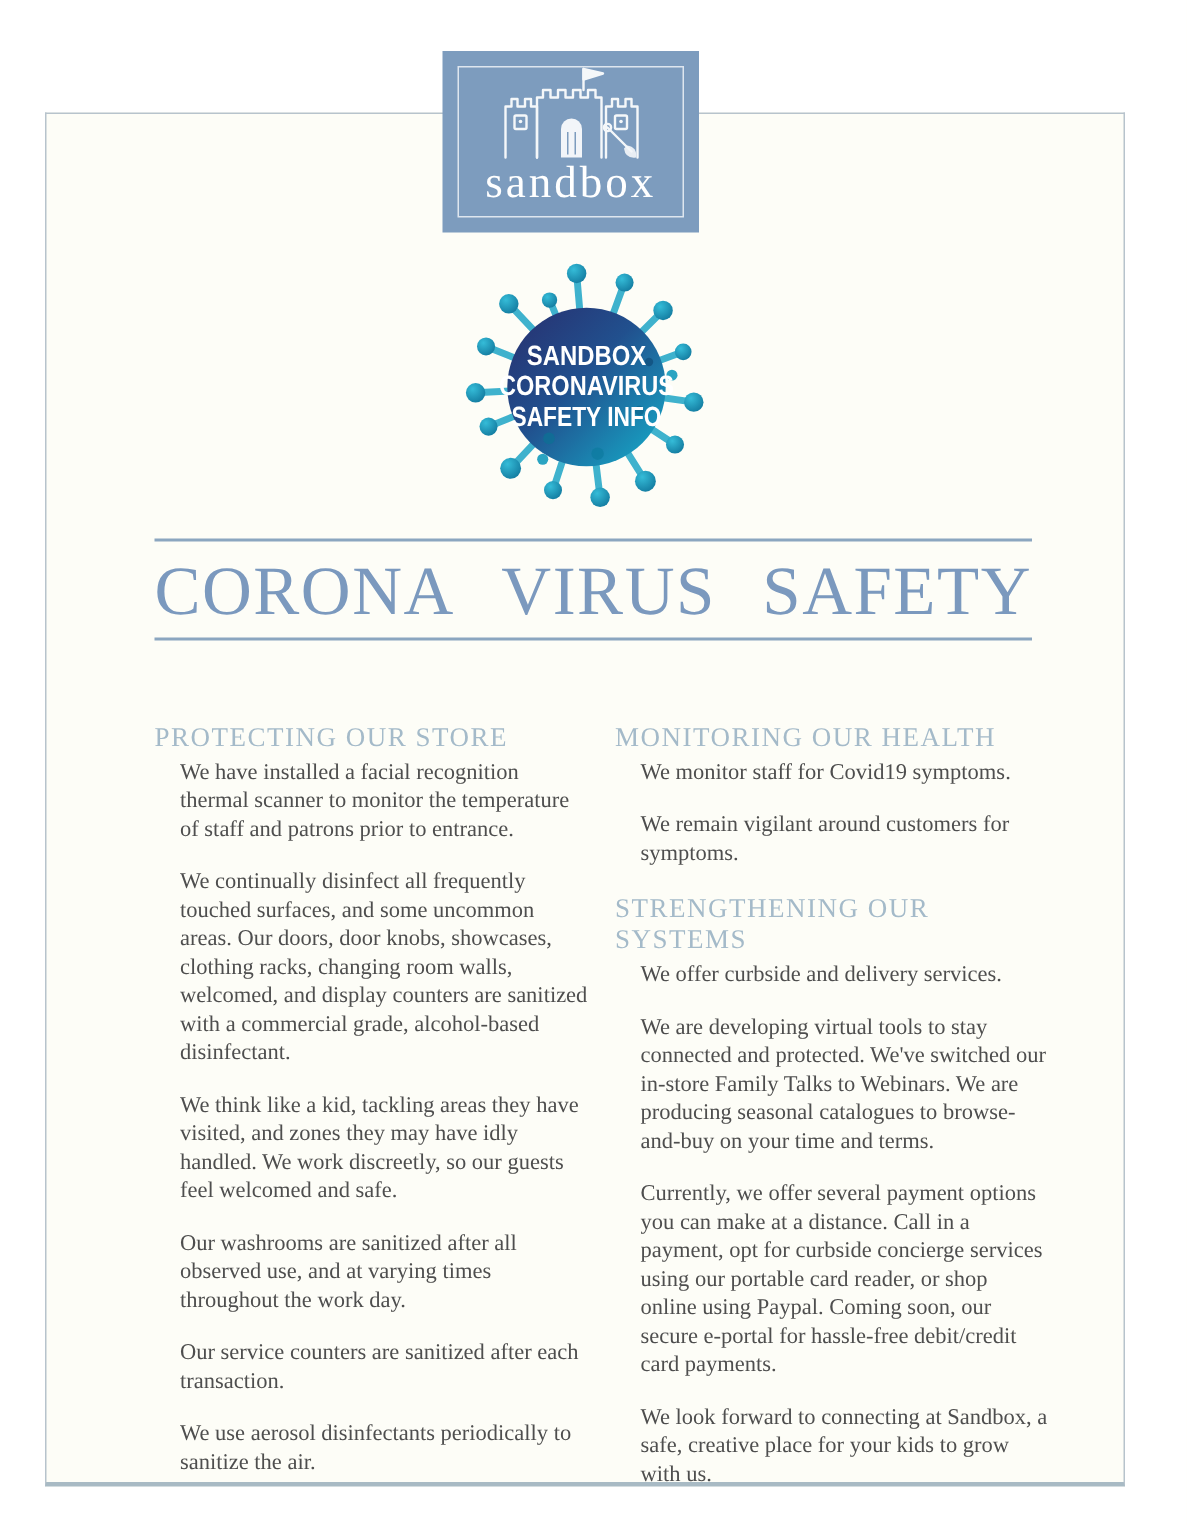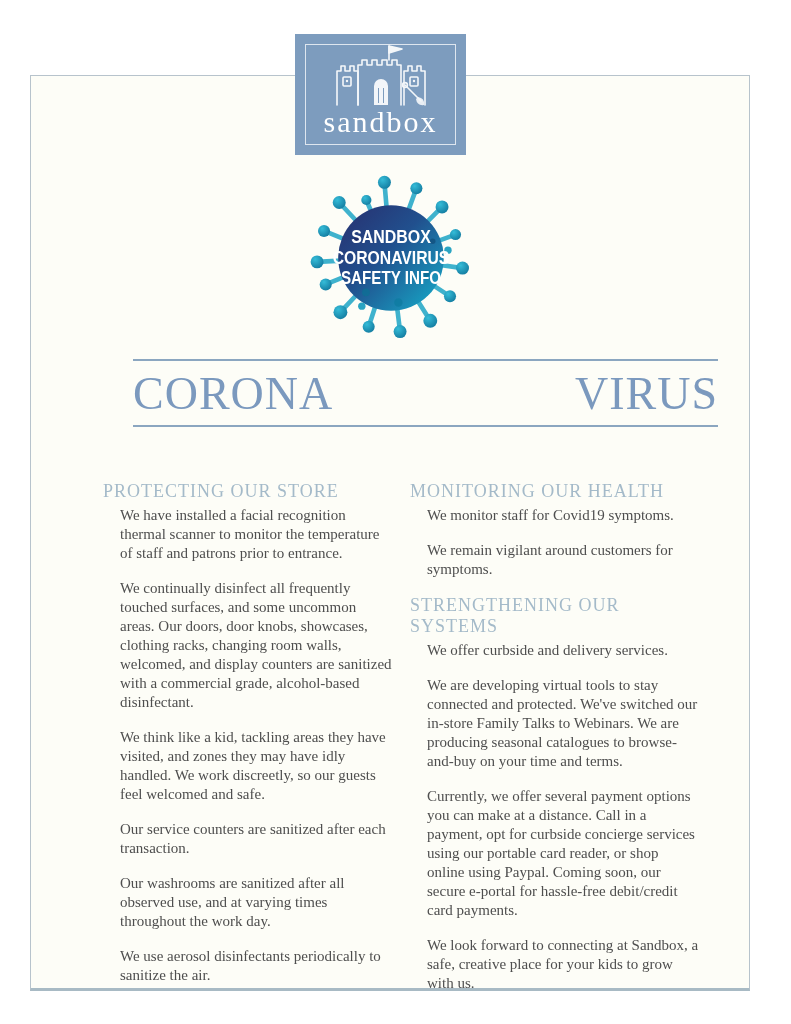--- a/index.html
+++ b/index.html
@@ -59,21 +59,20 @@
   .badge text {
     font-family: "Liberation Sans", sans-serif;
     font-weight: bold;
     fill: #ffffff;
   }
   
   .title-block {
     position: absolute;
     left: 103px; top: 359px;
     width: 585px;
-    margin-left: 30px;
   }
   .rule { height: 2px; background: #8ba6c0; }
   .title {
     height: 64px;
     display: flex;
     align-items: center;
     justify-content: space-between;
     font-family: "Liberation Serif", serif;
     font-weight: normal;
     font-size: 46px;
@@ -218,34 +217,35 @@
       <text x="95" y="101" text-anchor="middle" font-size="20" textLength="126" lengthAdjust="spacingAndGlyphs">CORONAVIRUS</text>
       <text x="95" y="123" text-anchor="middle" font-size="20" textLength="108" lengthAdjust="spacingAndGlyphs">SAFETY INFO</text>
     </svg>
   </div>
 
   <section class="title-block">
     <div class="rule"></div>
     <h1 class="title">
       <span>CORONA</span>
       <span>VIRUS</span>
+      <span>SAFETY</span>
     </h1>
     <div class="rule"></div>
   </section>
 
 
   <main class="columns">
     <div class="col">
       <section>
         <h3>PROTECTING OUR STORE</h3>
         <p>We have installed a facial recognition thermal scanner to monitor the temperature of staff and patrons prior to entrance.</p>
         <p>We continually disinfect all frequently touched surfaces, and some uncommon areas.  Our doors, door knobs, showcases, clothing racks, changing room walls, welcomed, and display counters are sanitized with a commercial grade, alcohol-based disinfectant.</p>
         <p>We think like a kid, tackling areas they have visited, and zones they may have idly handled. We work discreetly, so our guests feel welcomed and safe.</p>
+        <p>Our washrooms are sanitized after all observed use, and at varying times throughout the work day.</p>
         <p>Our service counters are sanitized after each transaction.</p>
-        <p>Our washrooms are sanitized after all observed use, and at varying times throughout the work day.</p>
         <p>We use aerosol disinfectants periodically to sanitize the air.</p>
       </section>
     </div>
     <div class="col">
       <section>
         <h3>MONITORING OUR HEALTH</h3>
         <p>We monitor staff for Covid19 symptoms.</p>
         <p>We remain vigilant around customers for symptoms.</p>
       </section>
       <section>

